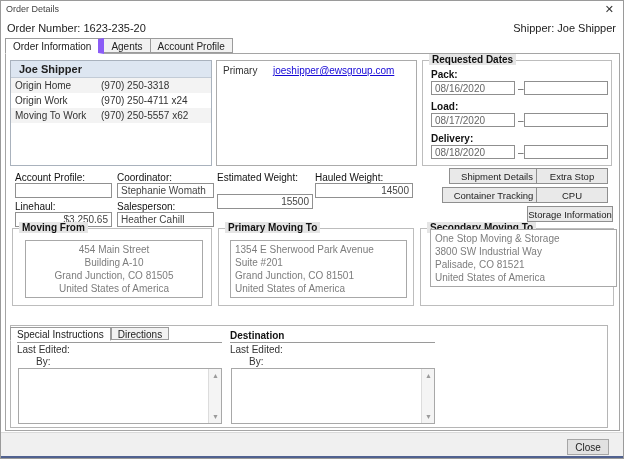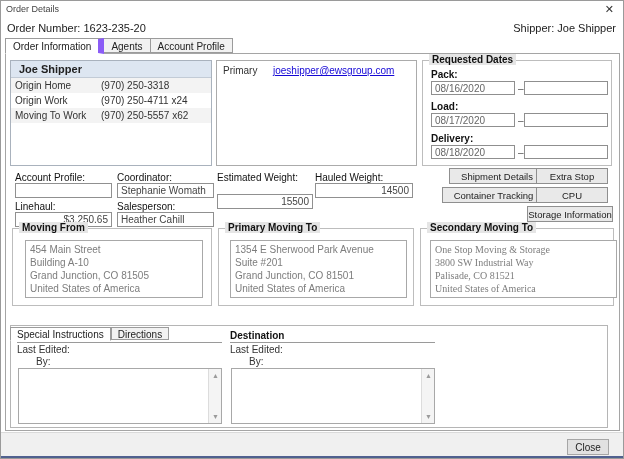--- a/index.html
+++ b/index.html
@@ -168,21 +168,21 @@
 
     <span class="abs flabel" style="left:111px; top:147px;">Salesperson:</span>
     <input class="finput" style="left: 111px; top: 158px; width: 97px;" value="Heather Cahill">
 
     <div class="abtn" style="left:443px; top:114px; width:96px;">Shipment Details</div>
     <div class="abtn" style="left:530px; top:114px; width:72px;">Extra Stop</div>
     <div class="abtn" style="left:436px; top:133px; width:103px;">Container Tracking</div>
     <div class="abtn" style="left:530px; top:133px; width:72px;">CPU</div>
     <div class="abtn" style="left:521px; top:152px; width:86px;">Storage Information</div>
 
-    <div class="abs fieldset" style="left:6px; top:174px; width:200px; height:78px;">
+    <div class="abs fieldset" style="left:6px; top:174px; width:200px; height:78px;text-align:center;">
       <div class="legend">Moving From</div>
       <div class="addr-inner" style="left:12px; top:11px; width:178px; height:58px;">
         <div class="addr-line">454 Main Street</div>
         <div class="addr-line">Building A-10</div>
         <div class="addr-line">Grand Junction, CO 81505</div>
         <div class="addr-line">United States of America</div>
       </div>
     </div>
 
     <div class="abs fieldset" style="left:212px; top:174px; width:196px; height:78px;">
@@ -190,21 +190,21 @@
       <div class="addr-inner" style="left:11px; top:11px; width:177px; height:58px;">
         <div class="addr-line">1354 E Sherwood Park Avenue</div>
         <div class="addr-line">Suite #201</div>
         <div class="addr-line">Grand Junction, CO 81501</div>
         <div class="addr-line">United States of America</div>
       </div>
     </div>
 
     <div class="abs fieldset" style="left:414px; top:174px; width:194px; height:78px;">
       <div class="legend">Secondary Moving To</div>
-      <div class="addr-inner" style="left:9px; top:11px; width:187px; height:58px;font-family:Liberation Serif, serif;">
+      <div class="addr-inner" style="left:9px; top:0; width:187px; height:58px;">
         <div class="addr-line">One Stop Moving &amp; Storage</div>
         <div class="addr-line">3800 SW Industrial Way</div>
         <div class="addr-line">Palisade, CO 81521</div>
         <div class="addr-line">United States of America</div>
       </div>
     </div>
 
     <div class="ntabstrip">
       <div class="ntab active">Special Instructions</div>
       <div class="ntab">Directions</div>

